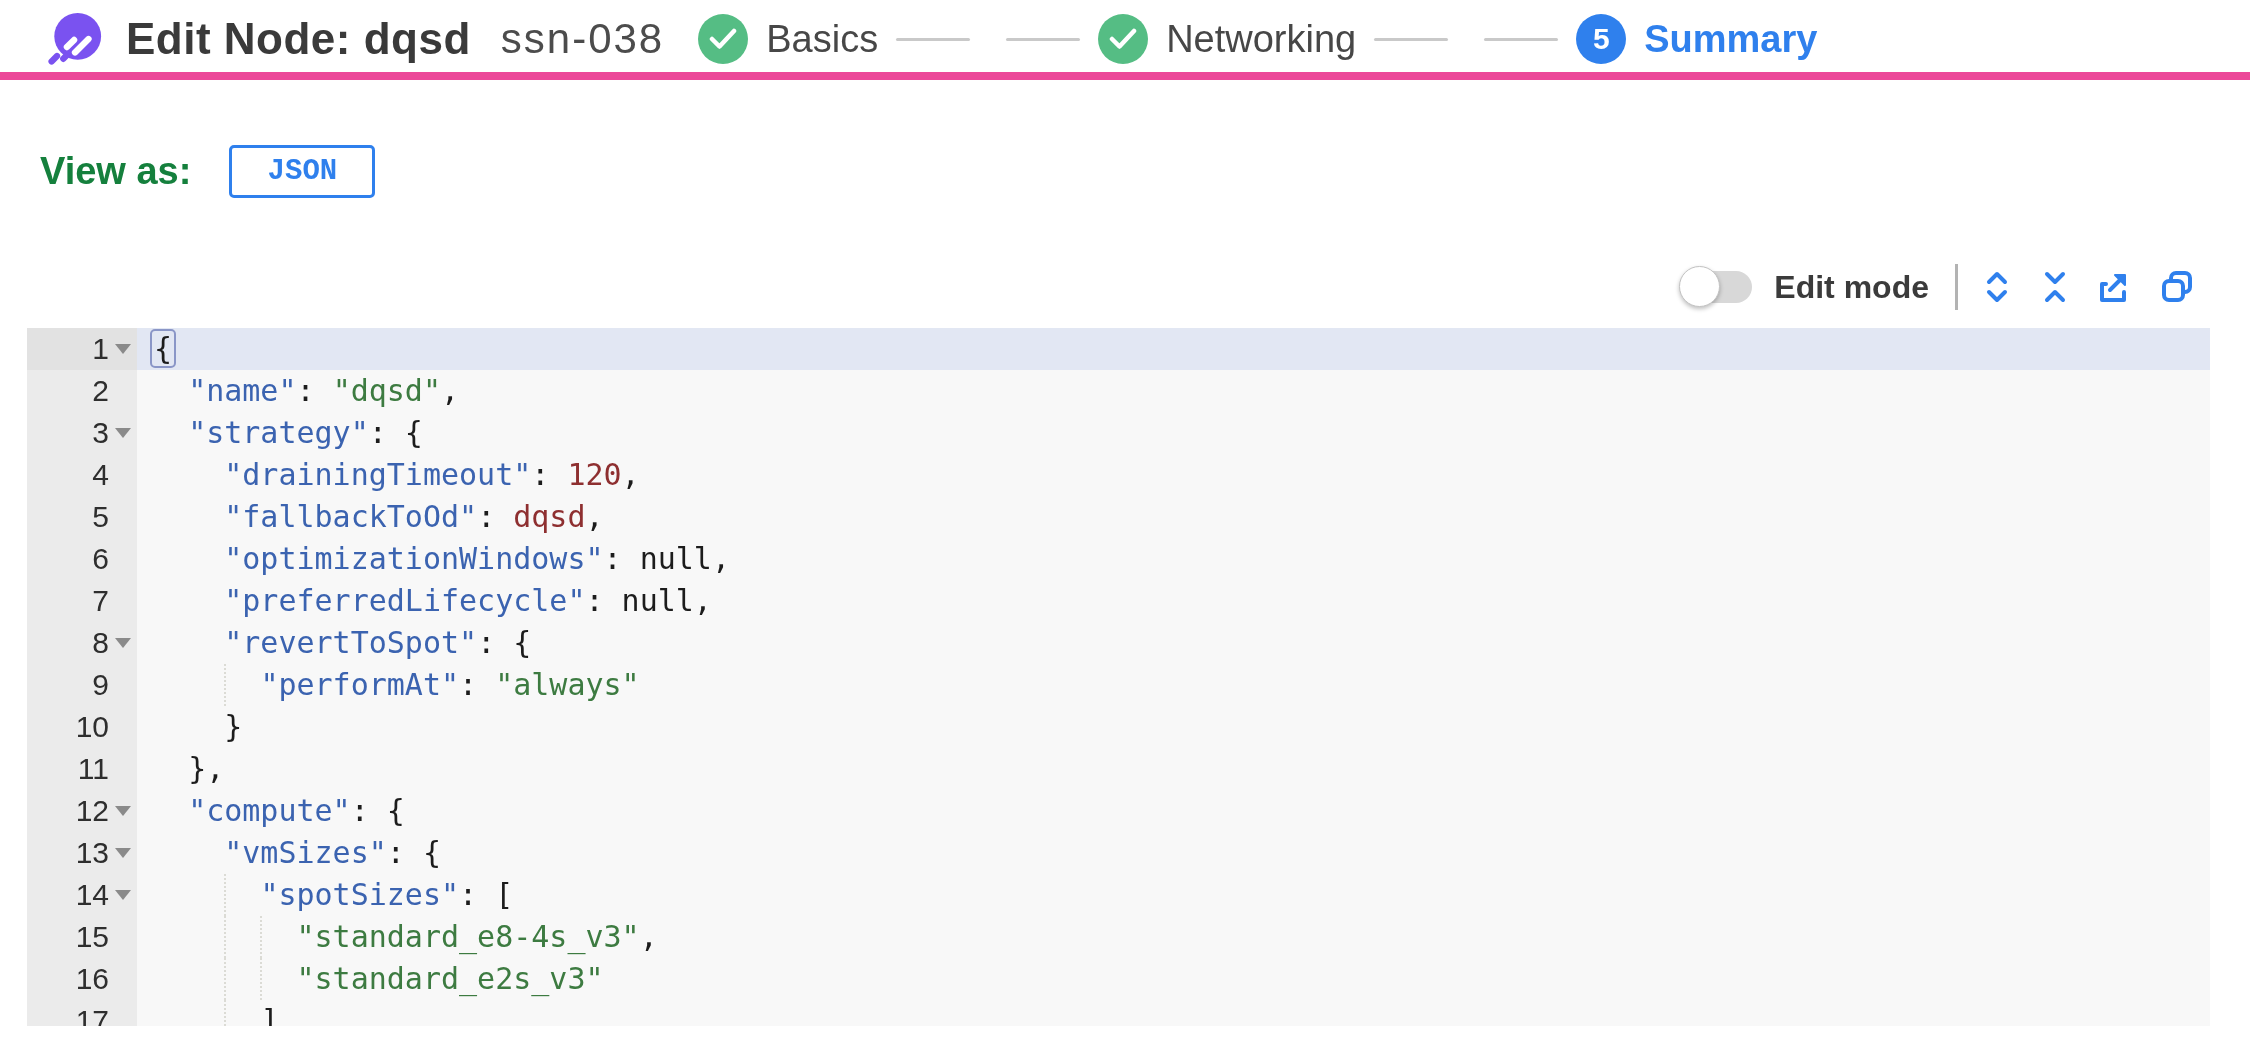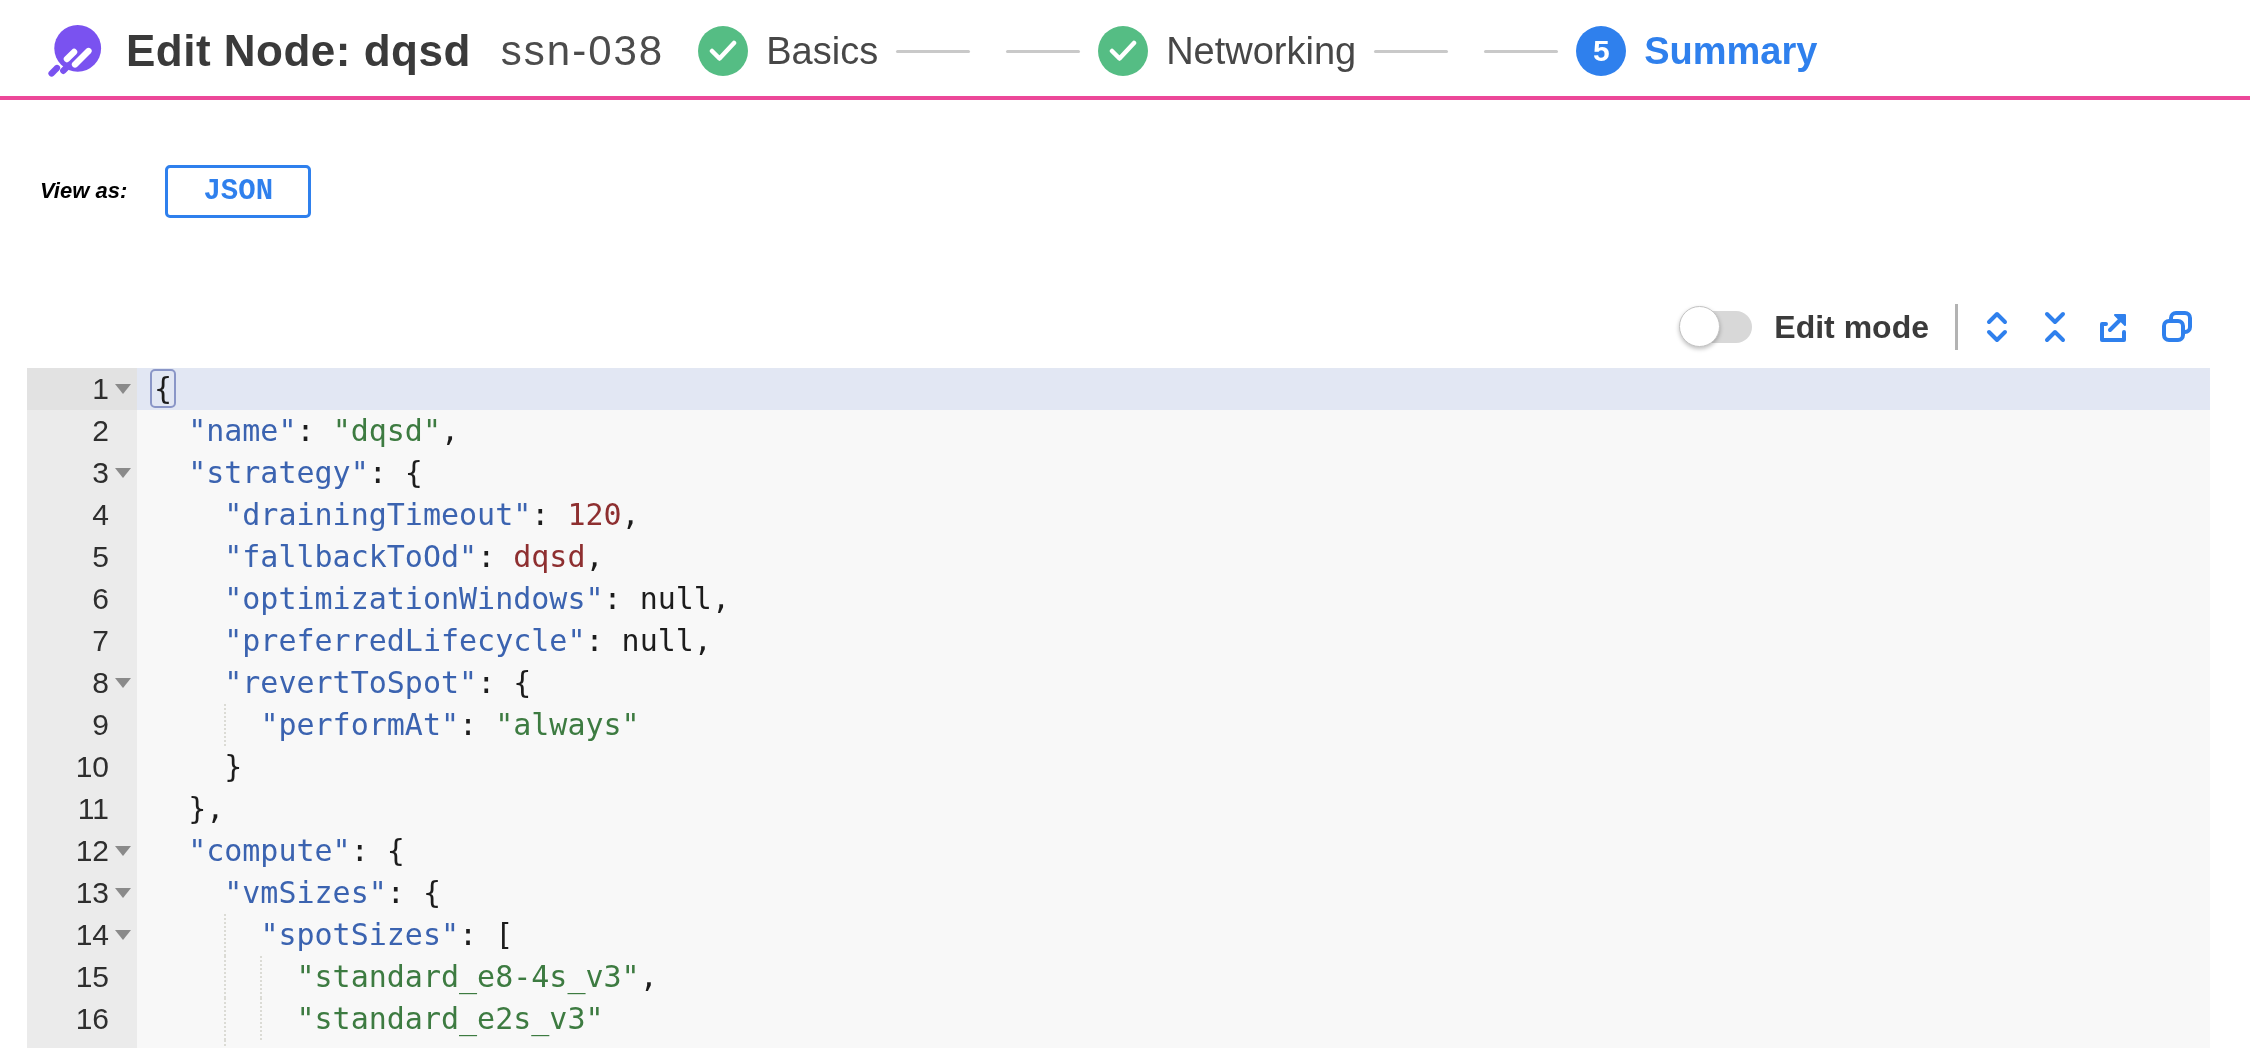--- a/index.html
+++ b/index.html
@@ -1,49 +1,49 @@
 <!DOCTYPE html>
 <html style="--purple: #7a52f0; --green: #55bd84; --blue: #2f80ed; --hdrtext: #3a3a3a; --steptext: #474747; --keycol: #3b63b0; --strcol: #3d7b41; --numcol: #8e2f30; --editorbg: #f8f8f8; --gutterbg: #ebebeb; --activebg: #e2e7f3;"><head>
 <meta charset="utf-8">
 <style>
   * { box-sizing: border-box; margin: 0; padding: 0; }
   html,body { width:2250px; height:1048px; background:#fff; overflow:hidden;
               font-family:"Liberation Sans", sans-serif; }
   .page { position:relative; width:2250px; height:1048px; background:#fff; }
 
   
-  .hdr { height:100px; display:flex; align-items:center; padding:6px 20px 0 48px;
-         border-bottom:4px solid #ec4899; background:#fff; white-space:nowrap; }
+  .hdr { height:80px; display:flex; align-items:center; padding:6px 20px 0 48px;
+         border-bottom:8px solid #ec4899; background:#fff; white-space:nowrap; }
   .logo { width:54px; height:54px; flex:0 0 auto; margin-right:24px; }
   .title { font-size:44px; font-weight:bold; color:var(--hdrtext); letter-spacing:.5px; }
   .subtitle-clip { max-width:192px; overflow:hidden; margin-left:30px; flex:0 0 auto; }
   .subtitle { font-size:42px; color:#4c4c4c; letter-spacing:2px; white-space:nowrap; }
   .stepper { display:flex; align-items:center; margin-left:34px; flex:1 1 auto; min-width:0; }
   .step { display:flex; align-items:center; flex:0 0 auto; cursor:pointer; }
   .step-circle { width:50px; height:50px; border-radius:50%; flex:0 0 auto;
                  display:flex; align-items:center; justify-content:center; }
   .step.done .step-circle { background:var(--green); }
   .step.active .step-circle { background:var(--blue); color:#fff; font-size:30px; font-weight:bold; }
   .step-label { margin-left:18px; font-size:38px; color:var(--steptext); }
   .step.active .step-label { color:var(--blue); font-weight:bold; }
   .conn { width:74px; height:3px; background:#c9c9c9; border-radius:2px; margin:0 18px; flex:0 0 auto; }
 
   
   .viewas-row { display:flex; align-items:center; margin:64px 0 0 40px; height:54px; }
-  .viewas-label { font-size:22px; font-weight:bold; color:#000000; margin-right:40px;font-style:italic; }
+  .viewas-label { font-size:38px; font-weight:bold; color:#15803d; margin-right:40px; }
   .segmented { display:inline-flex; }
   .seg-btn { height:53px; padding:0 32px; background:#fff; display:flex; align-items:center;
              justify-content:center; font-size:29px; font-weight:bold; cursor:pointer;
              border:2px solid #bfbfbf; color:#3f3f3f; min-width:146px; }
   .seg-btn:first-child { border-radius:5px 0 0 5px; border-right:none; }
   .seg-btn.selected { border:3px solid var(--blue); color:var(--blue); border-radius:5px; margin-left:-2px; z-index:2;font-family:Liberation Mono, monospace; }
 
   
   .toolbar-row { display:flex; align-items:center; justify-content:flex-end;
-                 margin-top:86px; height:46px; padding-right:56px; }
+                 margin-top:66px; height:46px; padding-right:56px; }
   .toggle { position:relative; width:70px; height:32px; border-radius:16px; background:#d8d8d8;
             margin-right:22px; cursor:pointer; flex:0 0 auto; }
   .toggle .knob { position:absolute; left:-3px; top:-5px; width:41px; height:41px; border-radius:50%;
                   background:#fff; border:1px solid #c3c3c3; box-shadow:0 2px 4px rgba(0,0,0,.25); }
   .editmode-label { font-size:32px; font-weight:bold; color:#3b3b3b; margin-right:26px; }
   .vdiv { width:3px; height:46px; background:#b3b3b3; margin-right:28px; }
   .icon-btn { border:none; background:none; cursor:pointer; padding:0; margin:0 0 0 26px;
               display:flex; align-items:center; }
   .icon-btn svg { display:block; }
 

